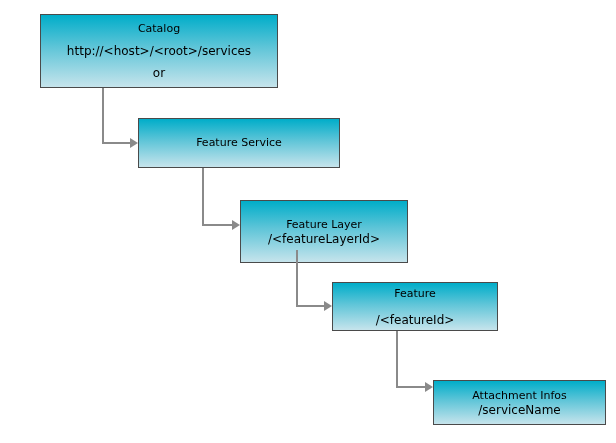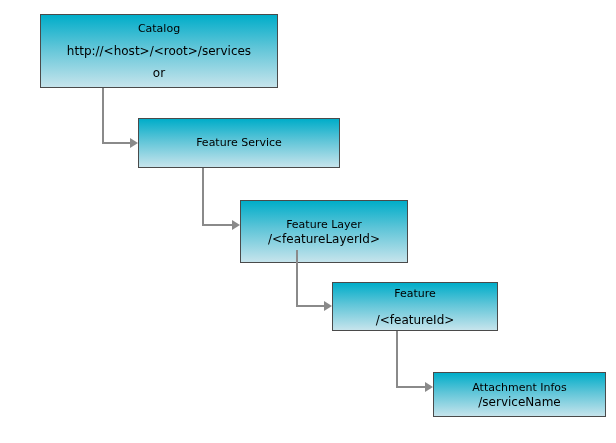--- a/index.html
+++ b/index.html
@@ -34,21 +34,21 @@
   }
   .node .line {
     font-size: 12px;
     line-height: 14px;
     white-space: nowrap;
   }
   #node-catalog          { left: 40px;  top: 14px;  width: 238px; height: 74px; gap: 8px; }
   #node-feature-service  { left: 138px; top: 118px; width: 202px; height: 50px; }
   #node-feature-layer    { left: 240px; top: 200px; width: 168px; height: 63px; }
   #node-feature          { left: 332px; top: 282px; width: 166px; height: 49px; gap: 12px; }
-  #node-attachment-infos { left: 433px; top: 372px; width: 173px; height: 45px; }
+  #node-attachment-infos { left: 433px; top: 380px; width: 173px; height: 45px; }
 
   .conn-v, .conn-h {
     position: absolute;
     background: #8A8A8A;
   }
   .conn-v { width: 2px; }
   .conn-h { height: 2px; }
   .arrowhead {
     position: absolute;
     width: 0;

